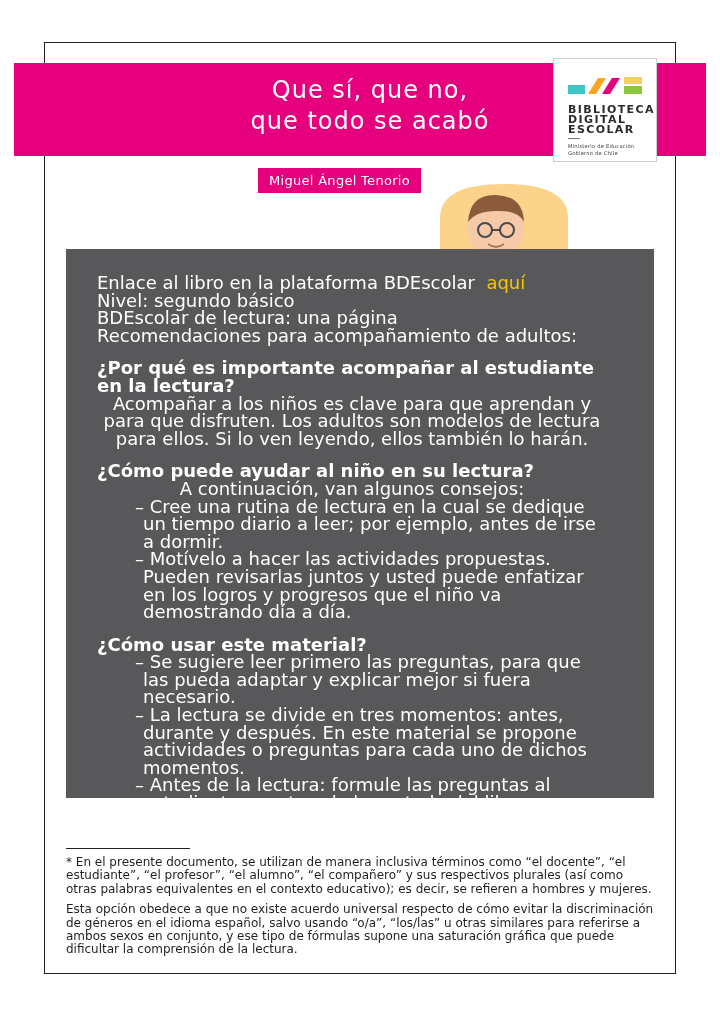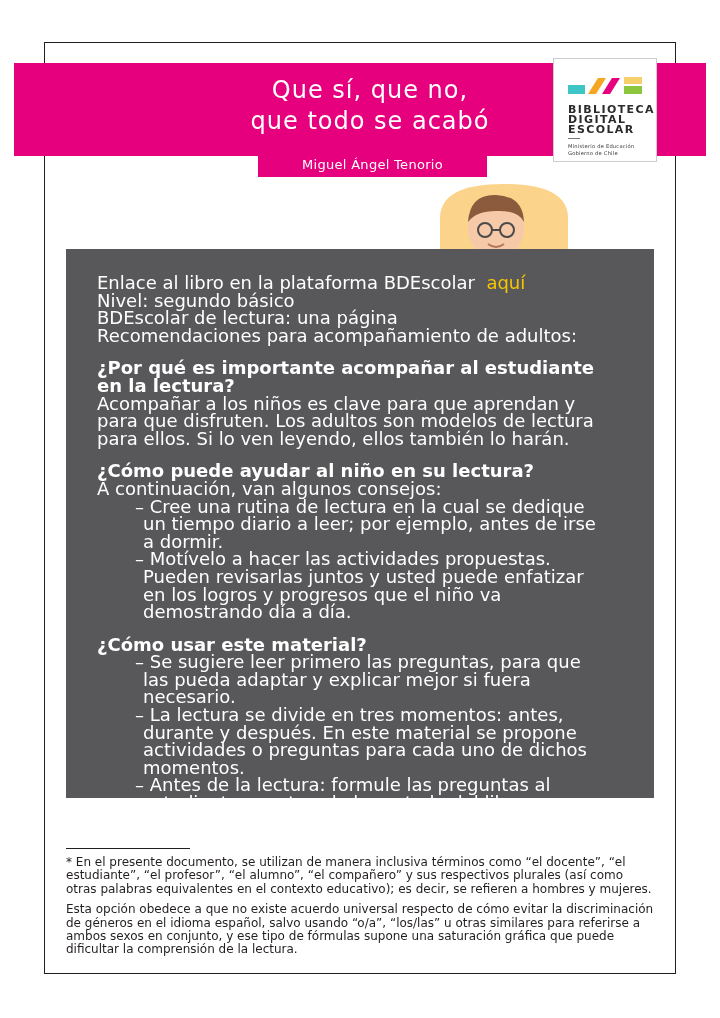--- a/index.html
+++ b/index.html
@@ -56,22 +56,22 @@
     line-height: 31px;
     letter-spacing: 1px;
     font-family: "DejaVu Sans", sans-serif;
   }
   .title-line { display: block; white-space: nowrap; }
 
   
   .author-ribbon {
     position: absolute;
     left: 258px;
-    top: 152px;
-    width: 229px;
+    top: 168px;
+    width: 163px;
     height: 25px;
     background: #e6007e;
   }
   .author-ribbon span {
     display: block;
     color: #ffffff;
     font-size: 13px;
     line-height: 25px;
     text-align: center;
     letter-spacing: 0.3px;
@@ -155,21 +155,21 @@
   .meta-line { display: block; }
   .link-here {
     color: #f7c600;
     text-decoration: none;
   }
   .q-head {
     font-weight: bold;
     margin-top: 15px;
     display: block;
   }
-  .para { display: block; }
+  .para { display: block; text-align: center; }
   .bullets { display: block; margin-left: 38px; }
   .bullet { display: block; text-indent: -8px; padding-left: 8px; }
 
   
   .foot-rule {
     position: absolute;
     left: 66px;
     top: 848px;
     width: 124px;
     height: 1px;

